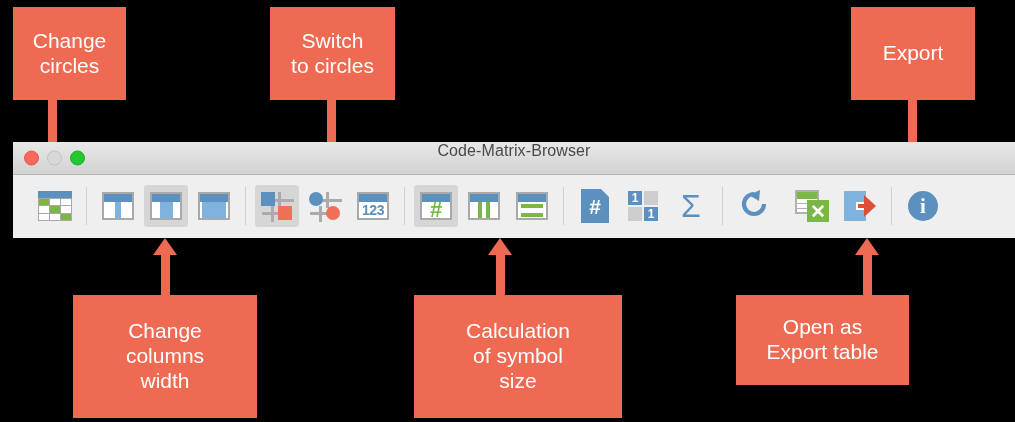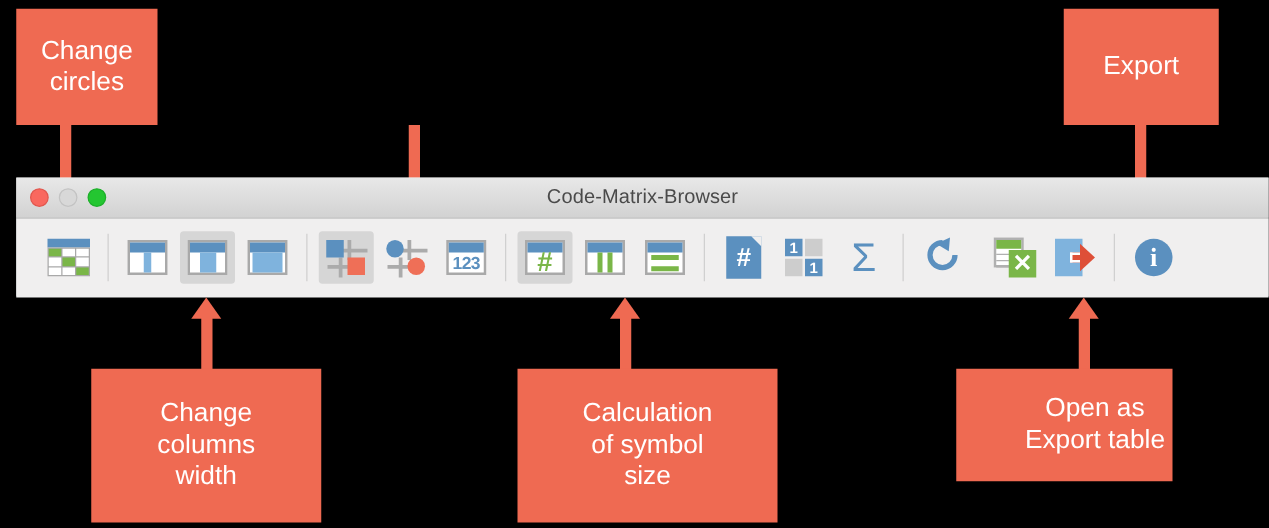--- a/index.html
+++ b/index.html
@@ -24,21 +24,21 @@
     width: 1002px; height: 96px;
     background: #f0f0f0;
     overflow: hidden;
   }
   .titlebar {
     position: relative;
     height: 33px;
     background: linear-gradient(#e8e8e8, #d2d2d2);
     border-bottom: 1px solid #b4b4b4;
     display: flex;
-    align-items: center;
+    align-items: flex-start;
   }
   .traffic {
     position: absolute;
     left: 11px; top: 50%;
     transform: translateY(-50%);
     display: flex;
     gap: 8px;
   }
   .light { width: 15px; height: 15px; border-radius: 50%; }
   .light.close { background: #f9685f; border: 1px solid #e2574e; }
@@ -237,20 +237,26 @@
     <div>
       <div>Change</div>
       <div>circles</div>
     </div>
   </div>
   <div class="arrow down" style="left:48px; top:100px; height:80px; width:9px;">
     <div class="stem" style="top:0; height:62px;"></div>
     <div class="tip" style="top:62px;"></div>
   </div>
 
+  <div class="callout" style="left:270px; top:7px; width:125px; height:93px;">
+    <div>
+      <div>Switch</div>
+      <div>to circles</div>
+    </div>
+  </div>
   <div class="arrow down" style="left:327px; top:100px; height:80px; width:9px;">
     <div class="stem" style="top:0; height:62px;"></div>
     <div class="tip" style="top:62px;"></div>
   </div>
 
   <div class="callout" style="left:851px; top:7px; width:124px; height:93px;">
     <div>Export</div>
   </div>
   <div class="arrow down" style="left:908px; top:100px; height:80px; width:9px;">
     <div class="stem" style="top:0; height:62px;"></div>
@@ -476,20 +482,20 @@
       <div>Calculation</div>
       <div>of symbol</div>
       <div>size</div>
     </div>
   </div>
 
   <div class="arrow up" style="left:863px; top:238px; height:66px; width:9px;">
     <div class="tip" style="top:0;"></div>
     <div class="stem" style="top:16px; height:50px;"></div>
   </div>
-  <div class="callout" style="left:765px; top:295px; width:173px; height:90px;justify-content:flex-end;">
+  <div class="callout" style="left:736px; top:295px; width:173px; height:90px;">
     <div>
       <div>Open as</div>
       <div>Export table</div>
     </div>
   </div>
 
 </div>
 
 </body></html>

